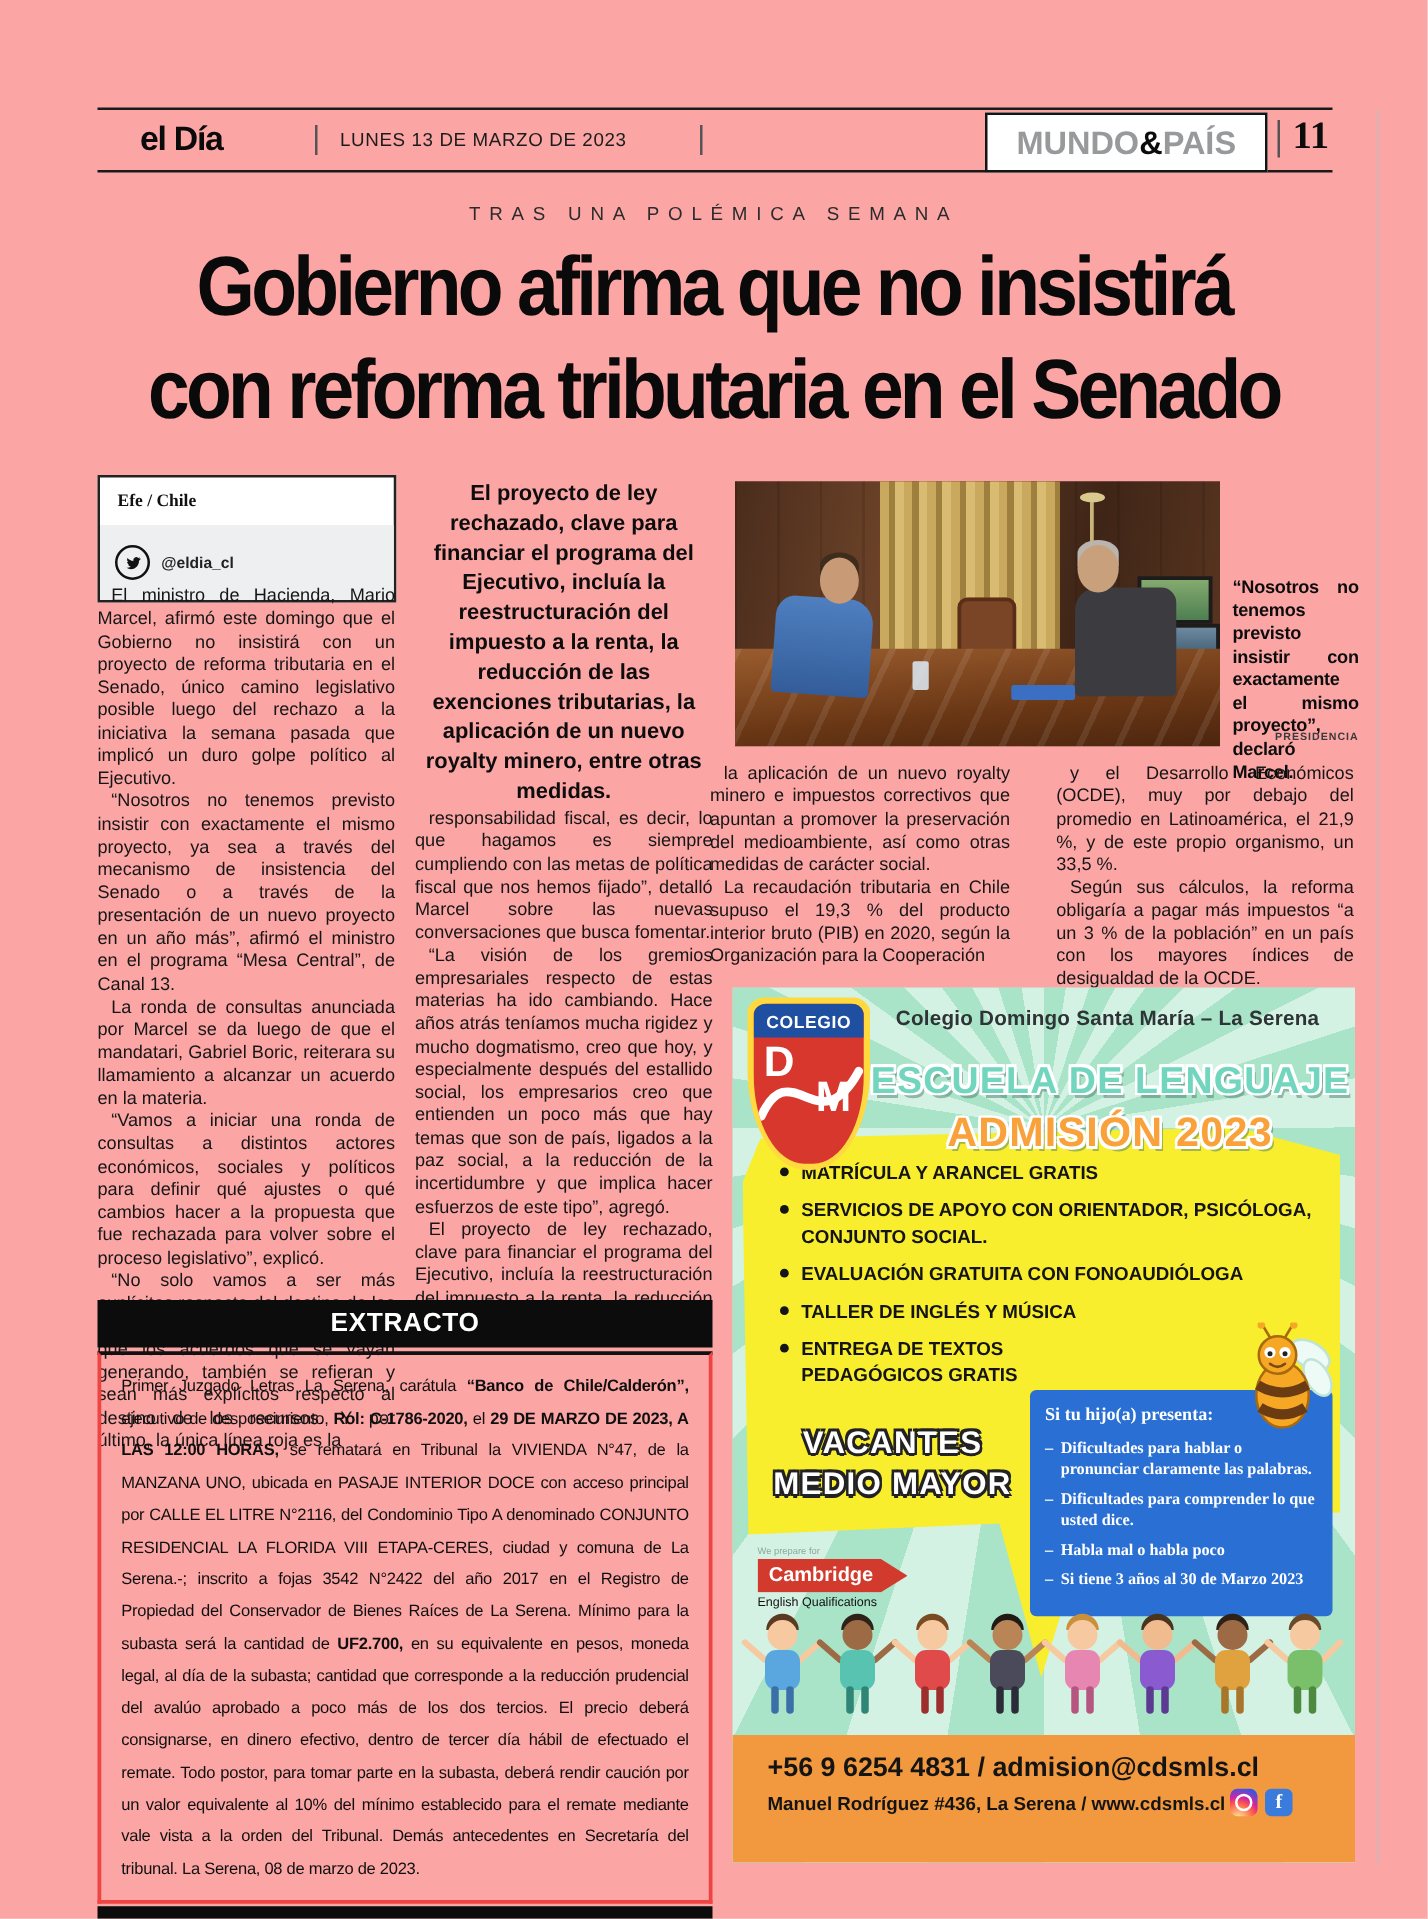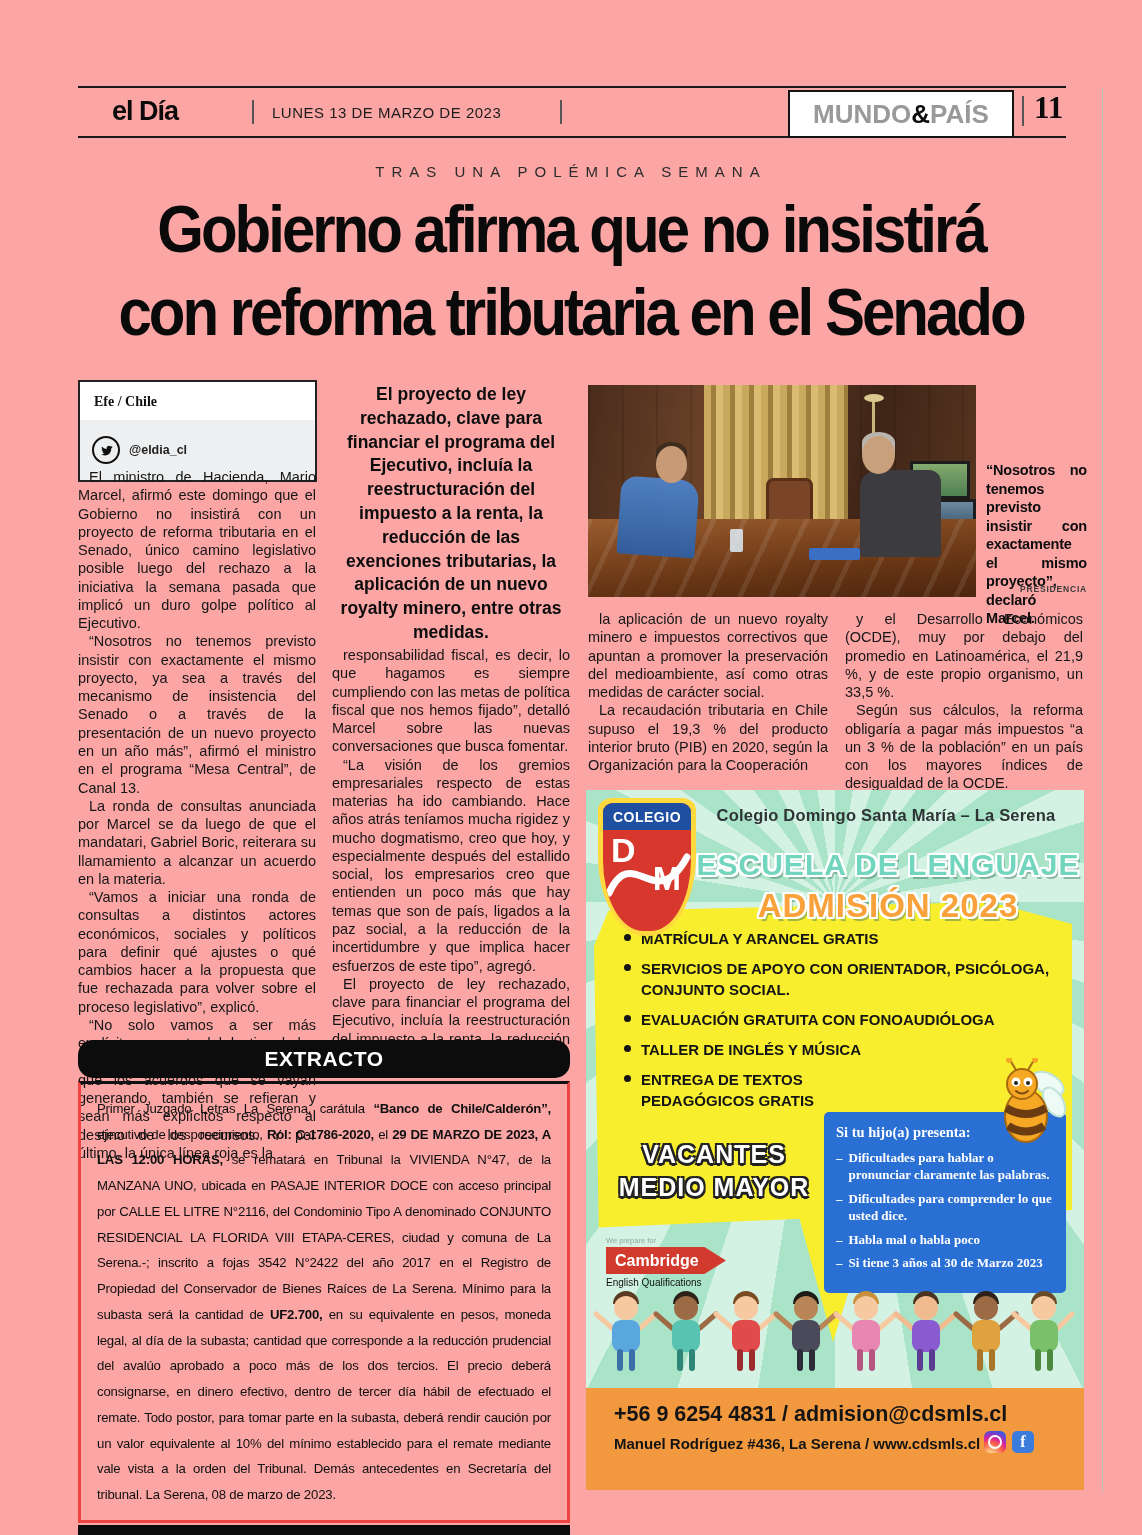--- a/index.html
+++ b/index.html
@@ -62,21 +62,21 @@
   .ph-folder{position:absolute;left:57%;top:77%;width:13%;height:5.5%;background:#3a6fc4;border-radius:2px;}
 
   .pullquote{position:absolute;left:986px;top:461px;width:101px;font-size:14.5px;font-weight:700;
              line-height:1.28;text-align:justify;letter-spacing:-.2px;color:#0d0d0d;hyphens:auto;}
   .photocredit{position:absolute;left:986px;top:584px;width:101px;text-align:right;font-size:8.5px;
                font-weight:700;letter-spacing:.8px;color:#3a3a3a;}
 
   
   .extracto{position:absolute;left:78px;top:1040px;width:492px;display:flex;flex-direction:column;}
   .ext-title{background:#0c0c0c;color:#fff;text-align:center;font-size:21px;font-weight:800;
-             letter-spacing:.5px;padding:7px 0;border-radius:15px;}
+             letter-spacing:.5px;padding:7px 0;}
   .ext-body{border:3px solid #ef4444;border-top:none;margin-top:3px;border-top:3px solid #111;
             padding:12px 16px;font-size:13.2px;line-height:1.95;text-align:justify;color:#0f0f0f;letter-spacing:-.2px;}
   .ext-body b{font-weight:800;}
   .ext-footer{background:#0c0c0c;color:#fff;text-align:center;font-size:17px;font-weight:800;
               padding:9px 0;margin-top:2px;}
 
   
   .ad{position:absolute;left:586px;top:790px;width:498px;height:700px;overflow:hidden;background:#b7e9d1;}
   .ad-rays{position:absolute;inset:0;
            background:repeating-conic-gradient(from 0deg at 50% 16%,#a9e4c8 0deg 9deg,#d3f2e4 9deg 18deg);}
@@ -197,21 +197,21 @@
     <div class="ph-head-l"></div>
     <div class="ph-man-r"></div>
     <div class="ph-hair-r"></div>
     <div class="ph-head-r"></div>
     <div class="ph-glass"></div>
     <div class="ph-folder"></div>
   </div>
   <div class="pullquote">“Nosotros no tenemos previsto insistir con exactamente el mismo proyecto”, declaró Marcel.</div>
   <div class="photocredit">PRESIDENCIA</div>
 
-  <div class="col" style="left:588px;top:610px;width:240px;">
+  <div class="col" style="left:568px;top:610px;width:240px;">
     <p>la aplicación de un nuevo royalty minero e impuestos correctivos que apuntan a promover la preservación del medioambiente, así como otras medidas de carácter social.</p>
     <p>La recaudación tributaria en Chile supuso el 19,3 % del producto interior bruto (PIB) en 2020, según la Organización para la Cooperación</p>
   </div>
   <div class="col" style="left:845px;top:610px;width:238px;">
     <p>y el Desarrollo Económicos (OCDE), muy por debajo del promedio en Latinoamérica, el 21,9 %, y de este propio organismo, un 33,5 %.</p>
     <p>Según sus cálculos, la reforma obligaría a pagar más impuestos “a un 3 % de la población” en un país con los mayores índices de desigualdad de la OCDE.</p>
   </div>
 
   <div class="extracto">
     <div class="ext-title">EXTRACTO</div>

